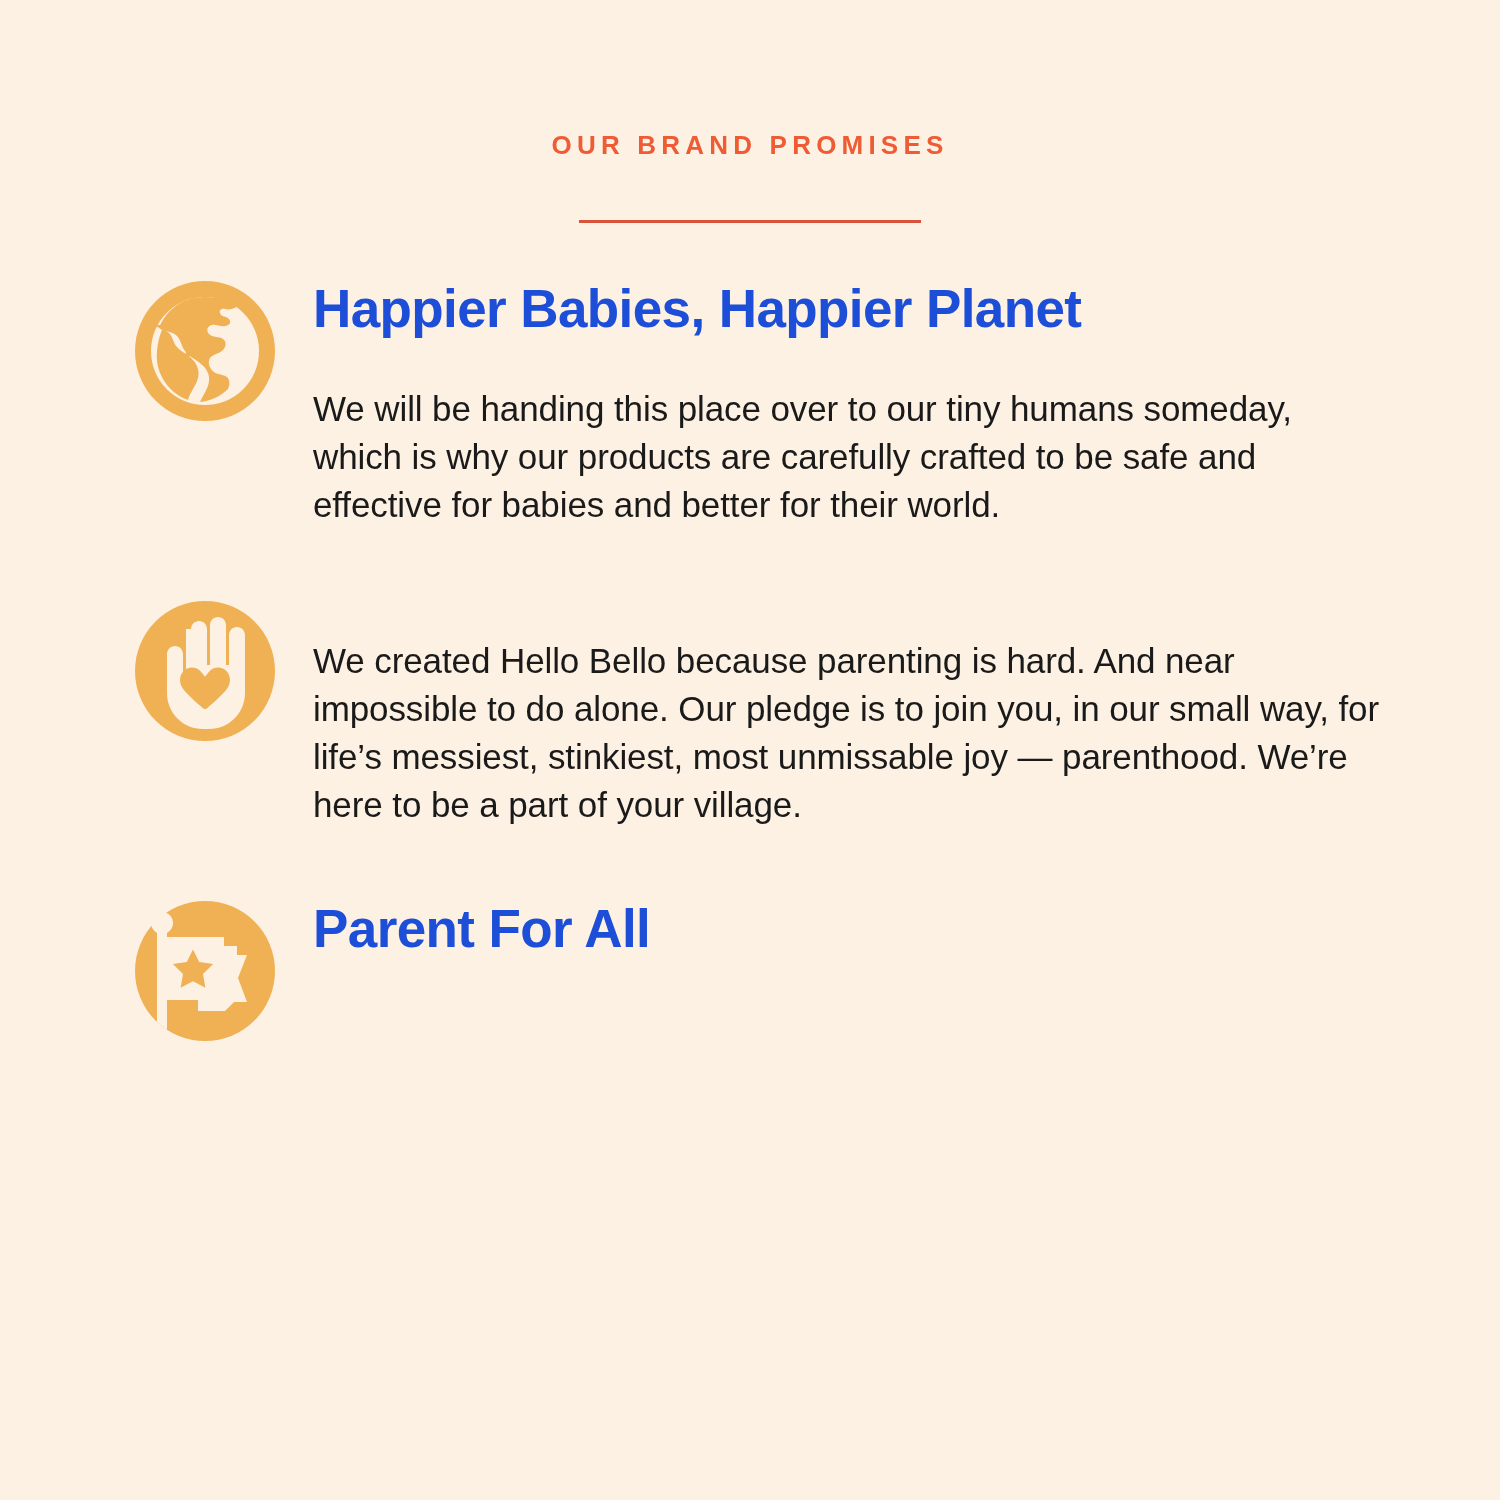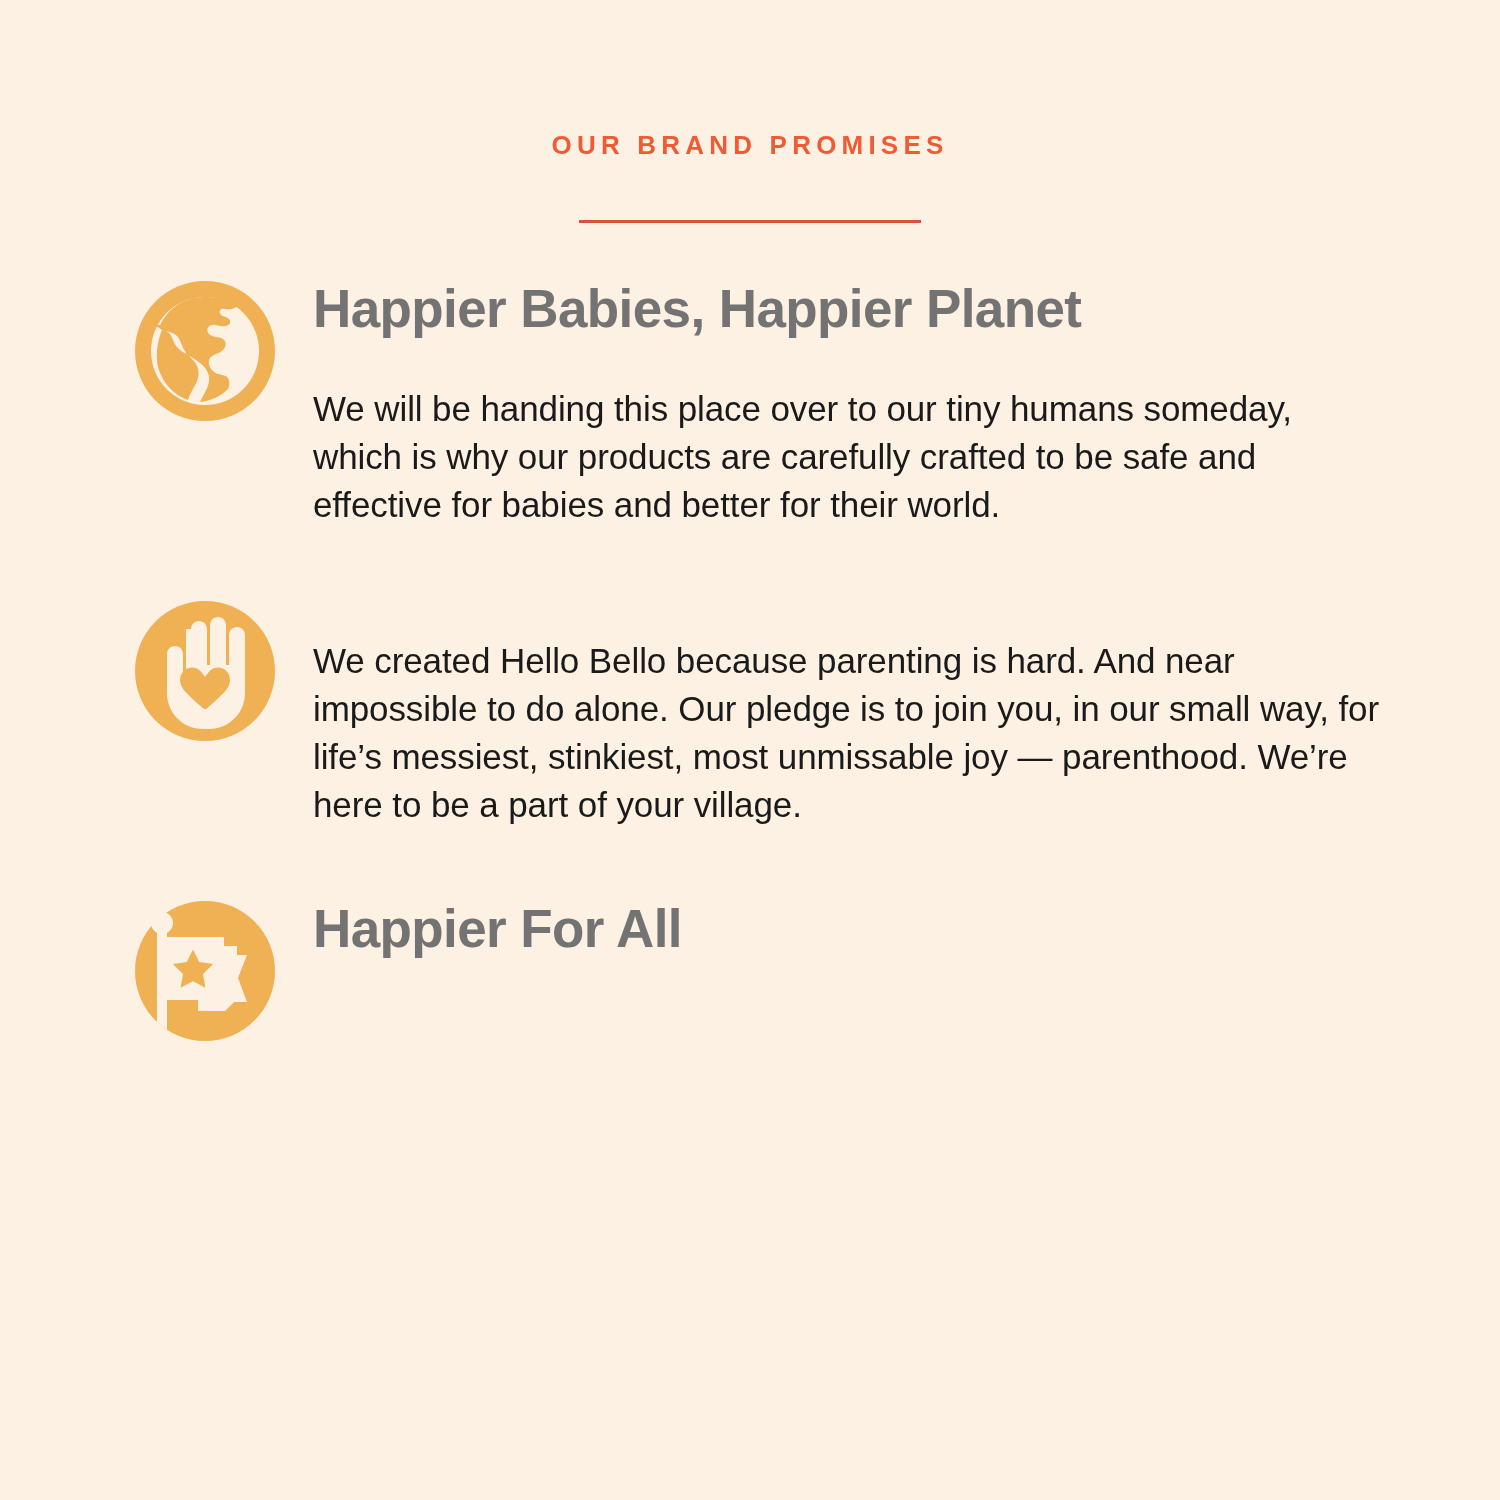--- a/index.html
+++ b/index.html
@@ -76,21 +76,21 @@
     overflow: visible;
   }
 
   .text-cell {
     flex: 1 1 auto;
     min-width: 0;
     padding-top: 2px;
   }
 
   .promise-title {
-    color: #737373;
+    color: #1d4ed8;
     font-weight: 700;
     font-size: 53px;
     line-height: 1.06;
     letter-spacing: -0.6px;
     margin: 0;
     font-family: "Liberation Sans", sans-serif;
   }
 
   .promise-body {
     color: #1A1A1A;
@@ -175,18 +175,18 @@
           </g>
 
           <circle cx="29" cy="24" r="11" fill="#FDF1E3"></circle>
 
           <path fill="#FDF1E3" d="M34 38h57v9h13v9h10l-9 23 9 24h-13l-9 9H65v-11H34V38z"></path>
 
           <path fill="#F0B154" d="M60 50.5l6.2 12.6 13.9 2-10.1 9.8 2.4 13.8L60 82.2l-12.4 6.5 2.4-13.8-10.1-9.8 13.9-2z"></path>
         </svg>
       </div>
       <div class="text-cell">
-        <h2 class="promise-title">Happier For All</h2>
+        <h2 class="promise-title">Parent For All</h2>
       </div>
     </div>
 
   </div>
 </div>
 
 </body></html>

